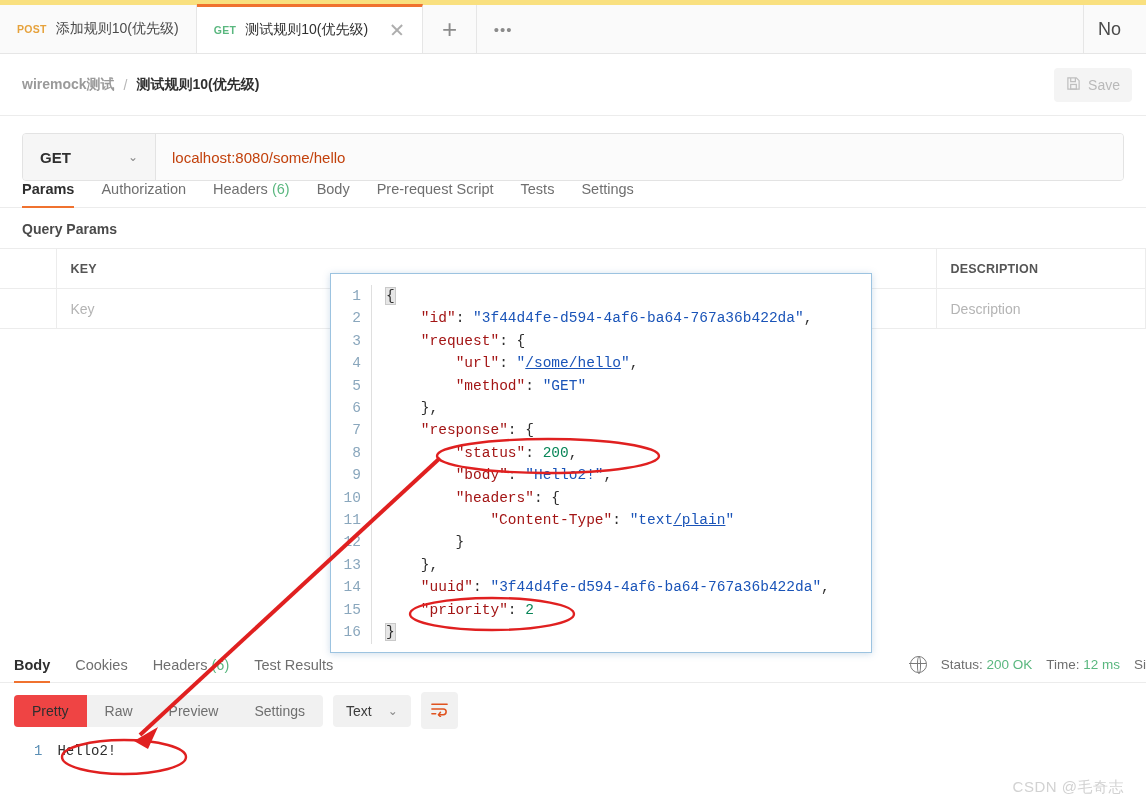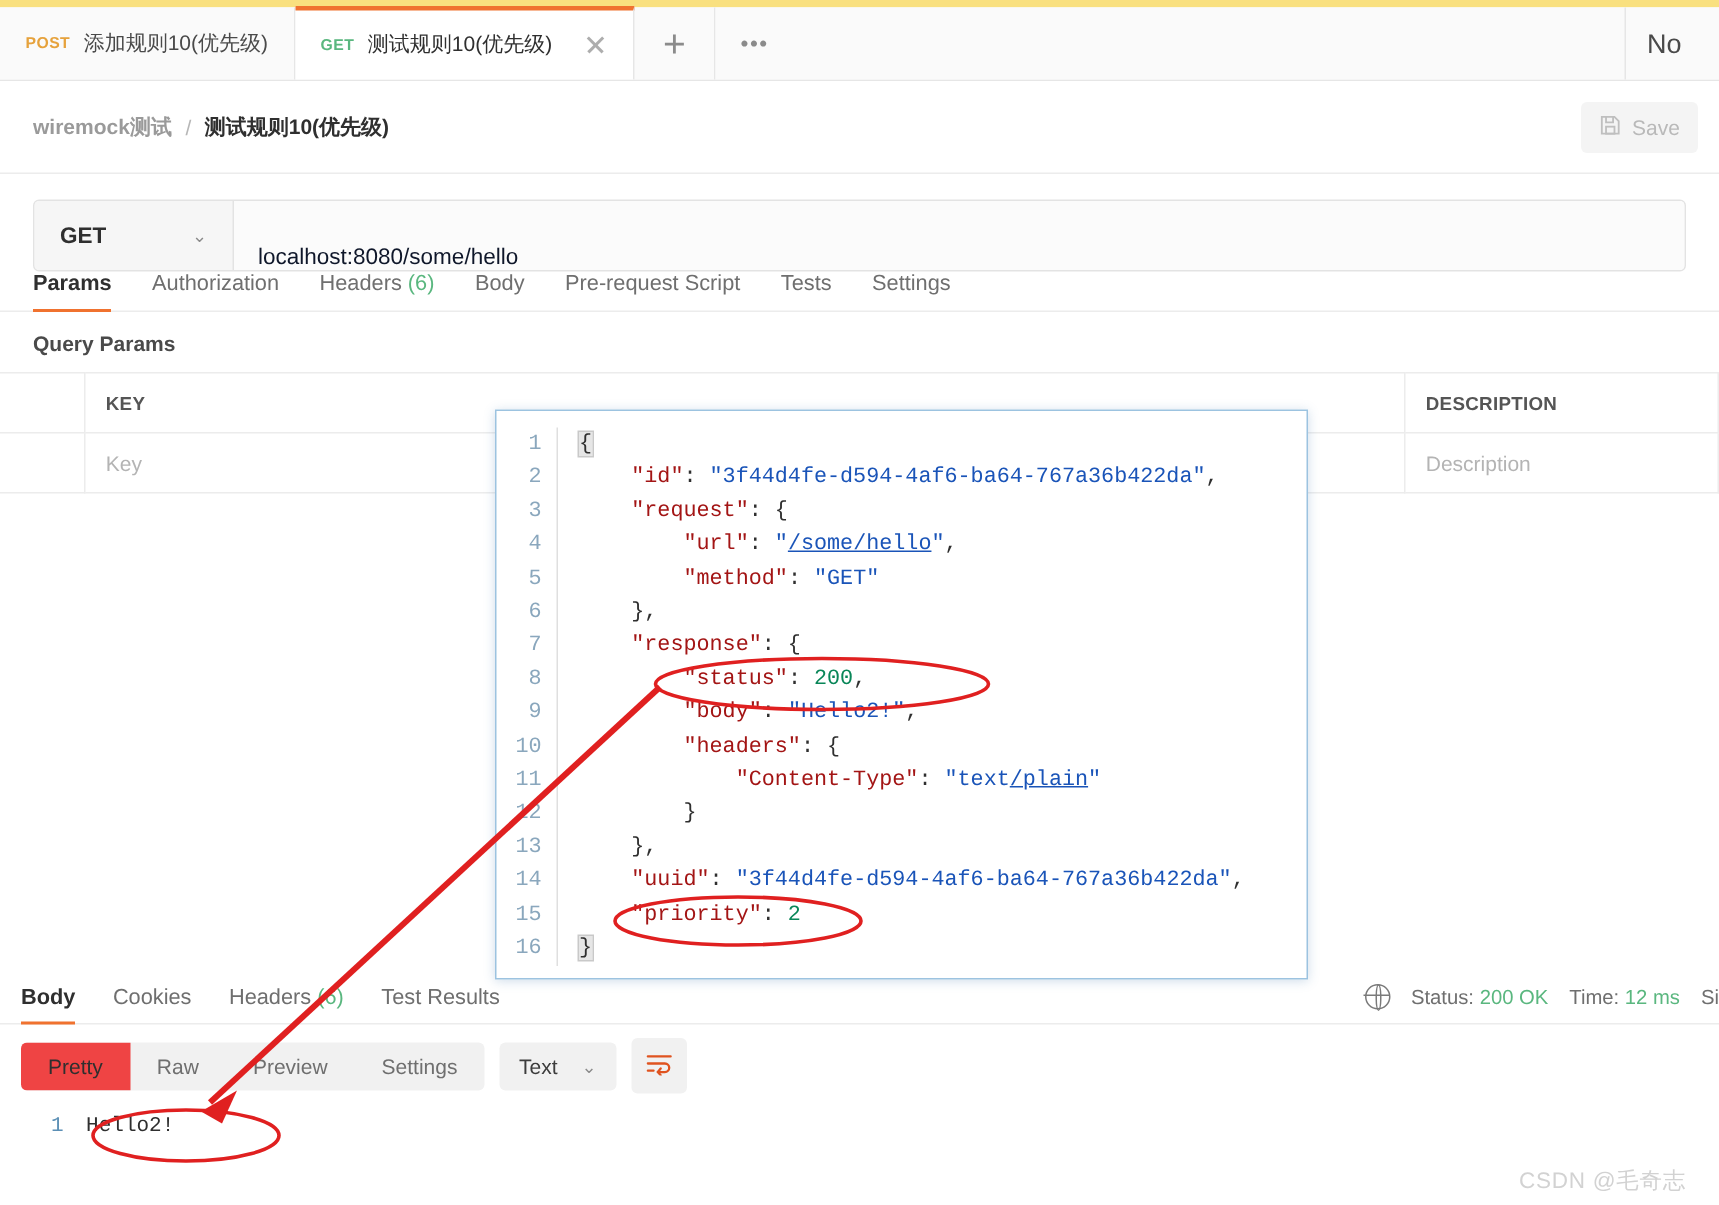--- a/index.html
+++ b/index.html
@@ -101,22 +101,22 @@
   }
   .method-sel {
     display:flex; align-items:center; justify-content:space-between;
     width:133px; padding:0 17px;
     border-right:1px solid #e3e3e3;
     font-size:15px; font-weight:bold; color:#2f2f2f;
     cursor:pointer; background:#f6f6f6;
   }
   .chev { color:#8b8b8b; font-size:12px; font-weight:normal; }
   .url-input {
-    flex:1; display:flex; align-items:flex-end;
-    padding:0 16px; font-size:15px; color:#0f172a;
+    flex:1; display:flex; align-items:center;
+    padding:0 16px; font-size:15px; color:#c2410c;
     background:#fbfbfb;
   }
 
   
   .reqtabs {
     display:flex; gap:27px;
     padding:0 22px;
     border-bottom:1px solid #ececec;
   }
   .reqtab {

